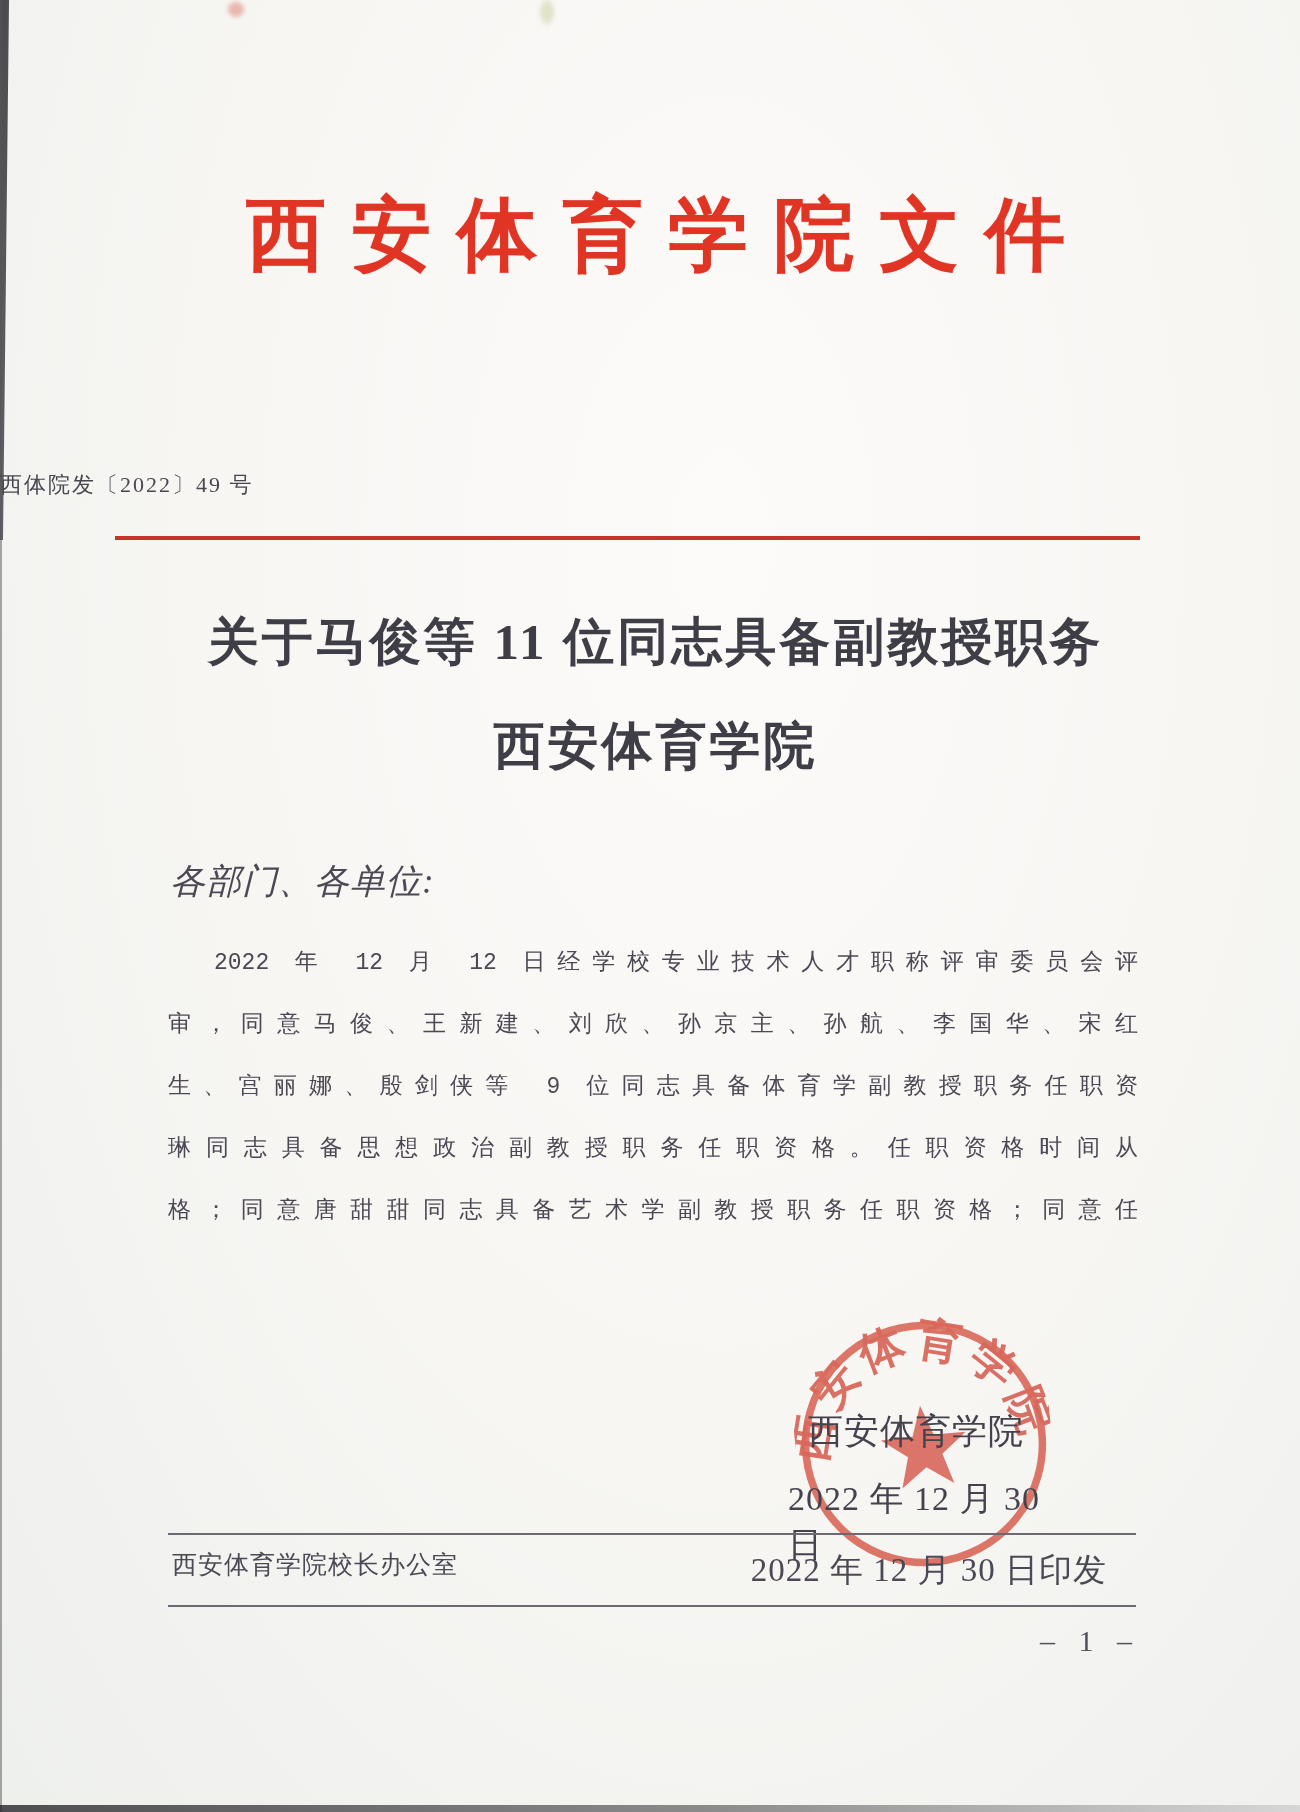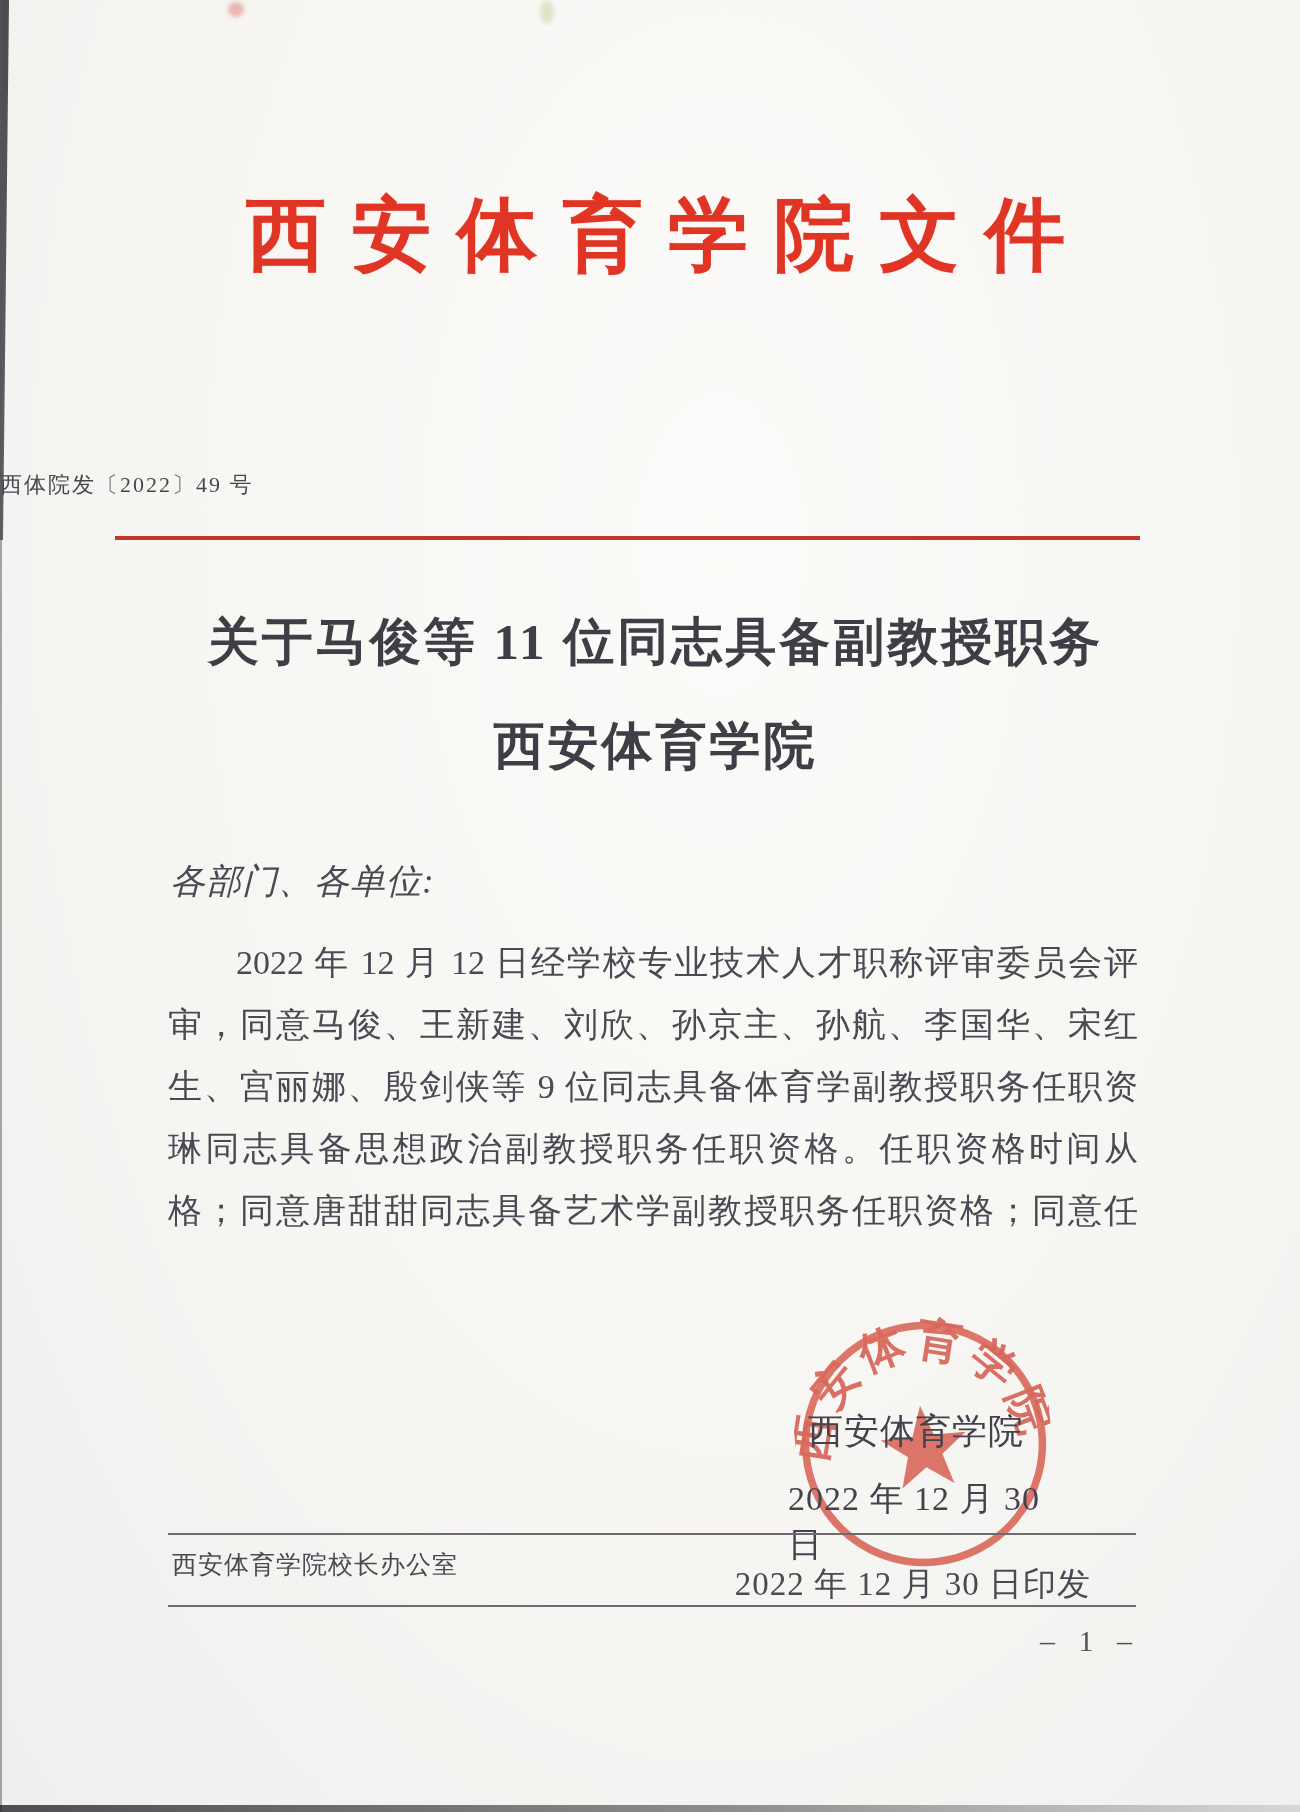--- a/index.html
+++ b/index.html
@@ -61,21 +61,21 @@
   .doc-title.line1{top:608px;}
   .doc-title.line2{top:712px;}
 
   .salutation{
     position:absolute;left:170px;top:858px;
     font-size:35px;color:#4d4954;letter-spacing:1px;font-style:italic;
   }
 
   .body-block{
     position:absolute;left:168px;top:932px;width:970px;
-    font-size:34px;line-height:62px;color:#4d4954;
+    font-size:23px;line-height:62px;color:#4d4954;font-family:Liberation Mono, monospace;
   }
   .body-block p{margin:0;}
   .body-block p.just{text-align:justify;text-align-last:justify;}
   .body-block p.indent{text-indent:2em;}
   .body-block p.last{text-align:left;}
 
   .signature-org{
     position:absolute;left:808px;top:1408px;width:215px;
     font-size:35px;color:#46424d;text-align:justify;text-align-last:justify;
   }
@@ -90,21 +90,21 @@
     transform:rotate(-6deg);
   }
 
   .footer-rule{position:absolute;left:168px;width:968px;height:2px;background:#6e6873;}
   .footer-rule.top{top:1533px;}
   .footer-rule.bottom{top:1605px;}
   .footer-left{
     position:absolute;left:172px;top:1548px;font-size:25px;color:#4d4954;letter-spacing:1px;
   }
   .footer-right{
-    position:absolute;right:220px;top:1548px;font-size:33px;color:#4d4954;letter-spacing:1px;margin-top:14px;
+    position:absolute;right:204px;top:1548px;font-size:33px;color:#4d4954;letter-spacing:1px;
   }
   .page-number{
     position:absolute;left:1040px;top:1624px;
     font-size:30px;color:#55505a;letter-spacing:8px;
   }
 </style>
 </head>
 <body>
 
 <div class="page">

